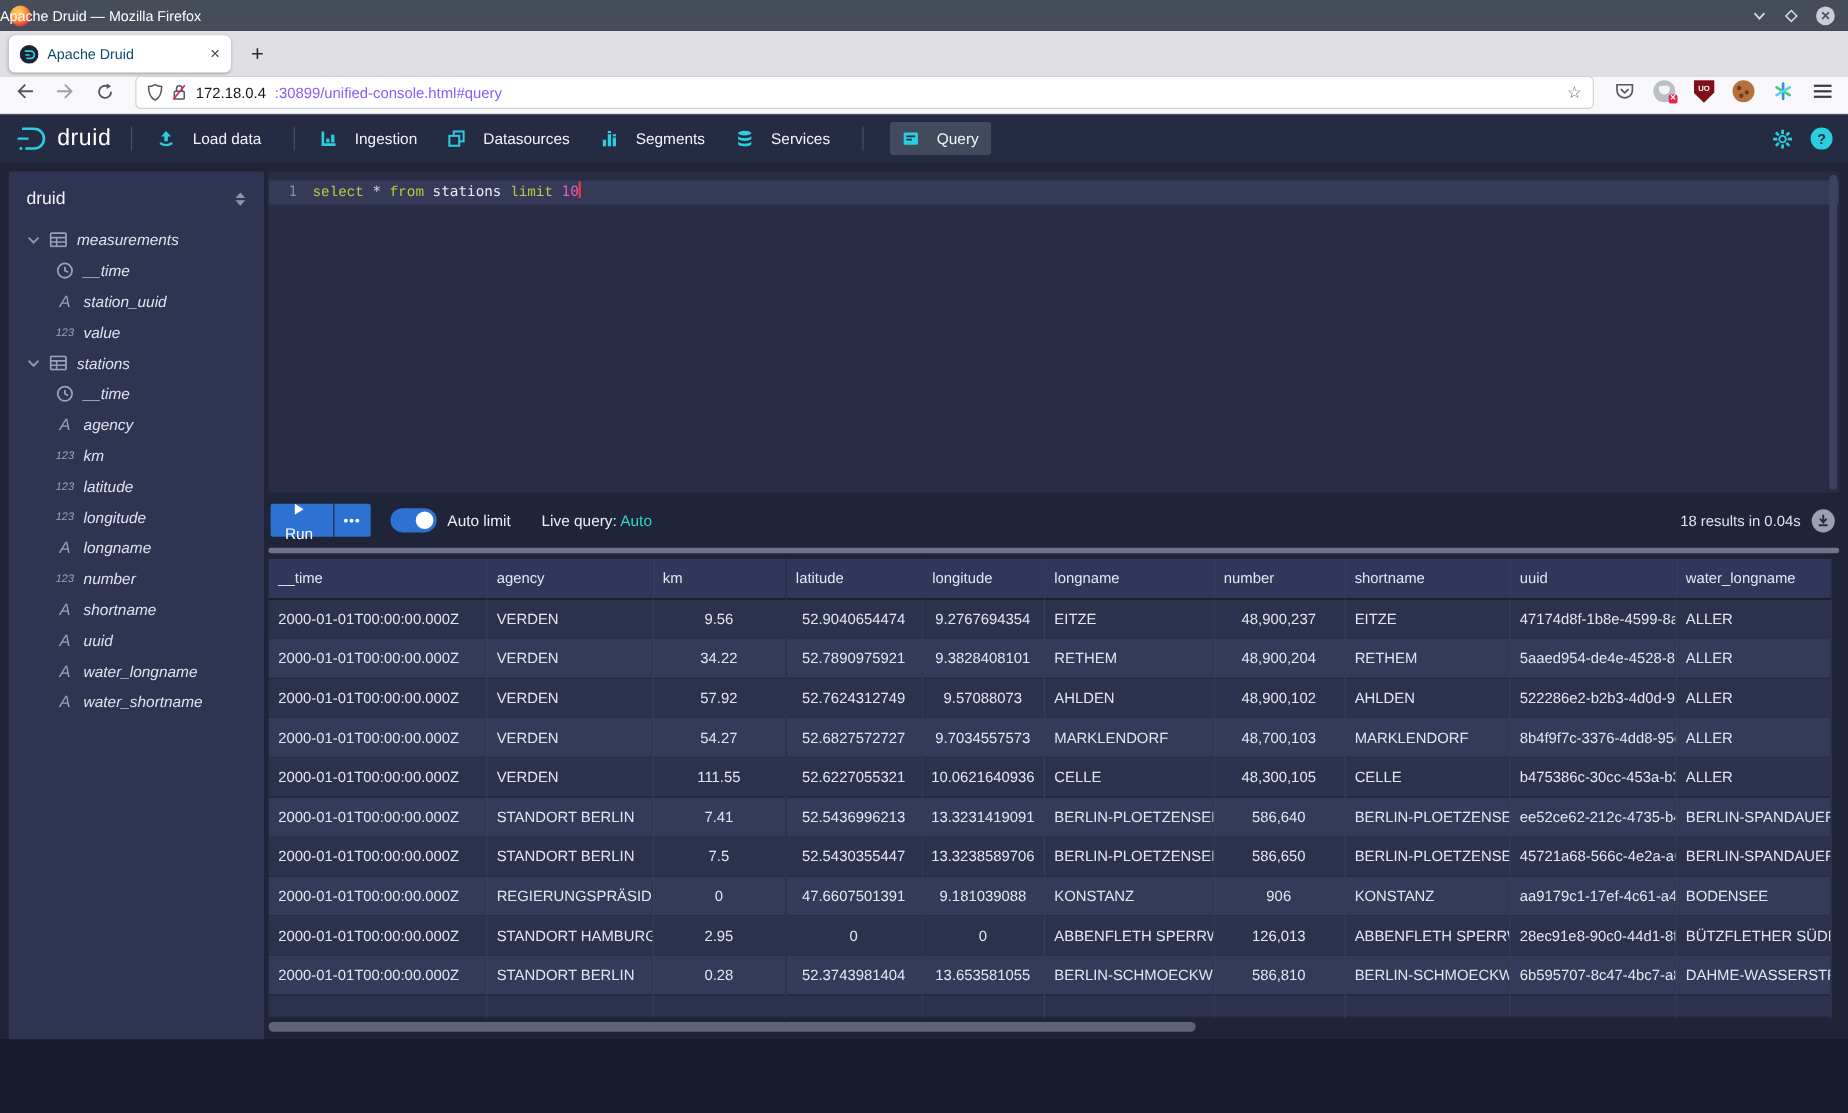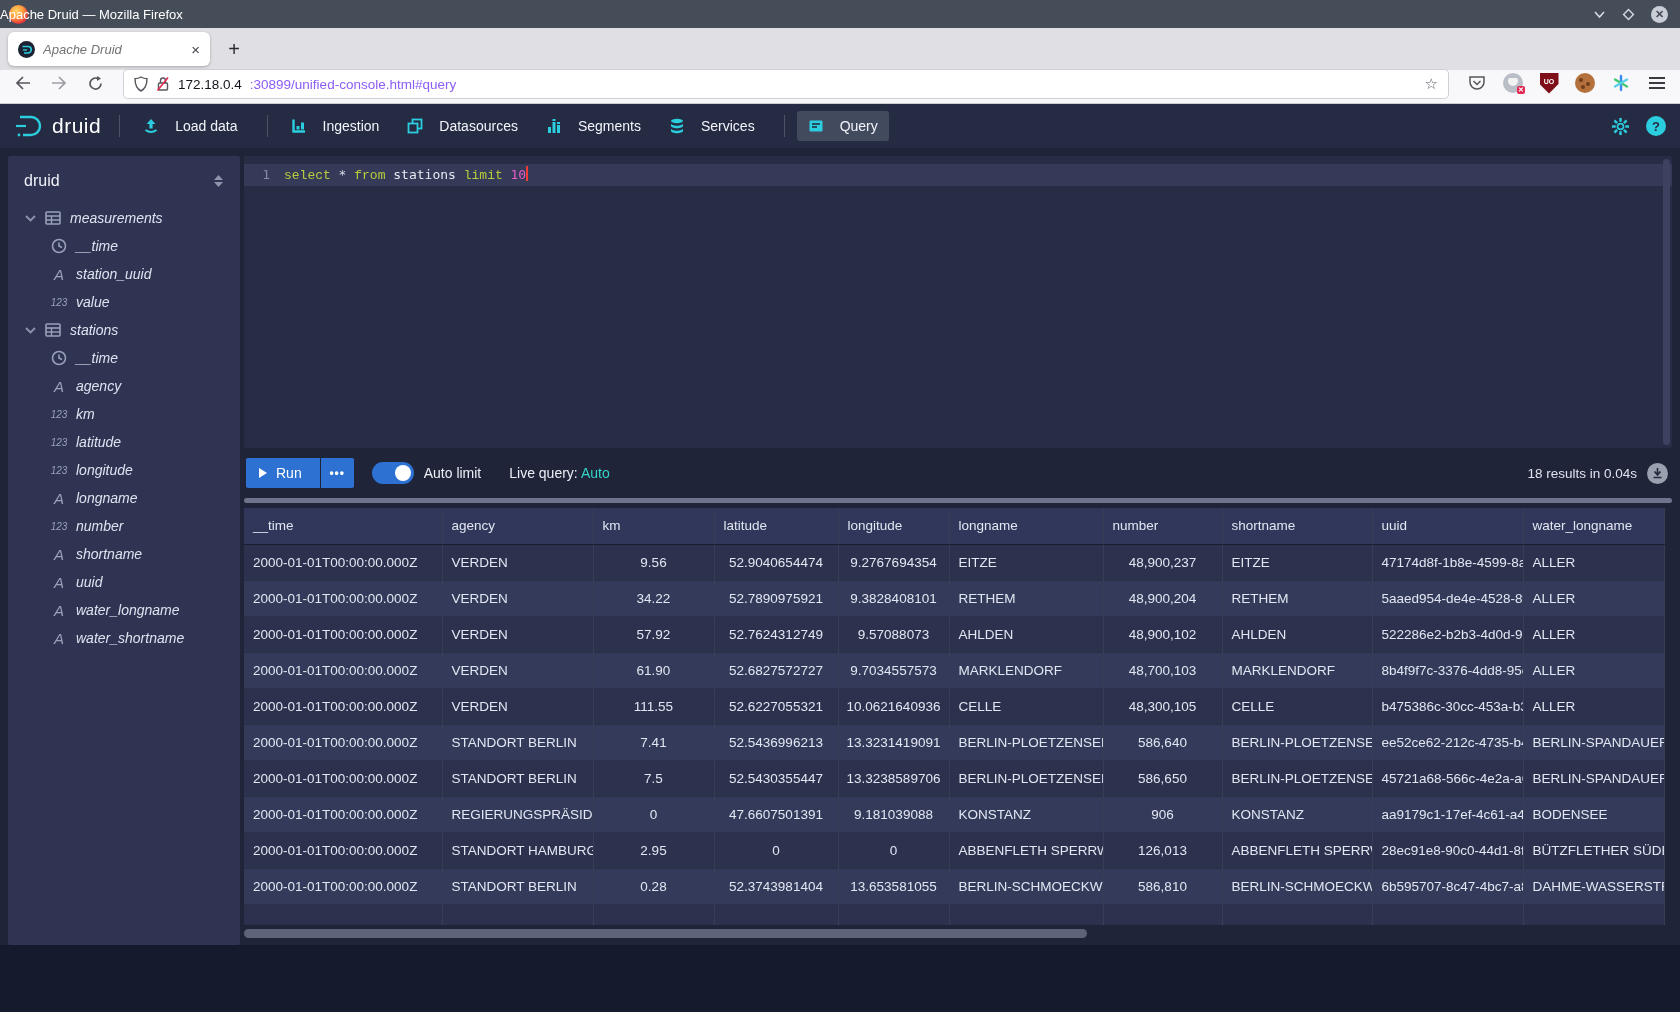--- a/index.html
+++ b/index.html
@@ -15,21 +15,21 @@
   .tb-title { position:absolute; left:0; right:0; text-align:left; font-size:13px; color:#ffffff; }
   .win-controls { margin-left:auto; display:flex; align-items:center; gap:16px; padding-right:12px; z-index:2; }
   .win-controls svg { display:block; }
   .wc-close { width:17px; height:17px; border-radius:50%; background:#c9ced6; display:flex;
     align-items:center; justify-content:center; color:#454d59; font-size:11px; font-weight:bold; }
 
   
   .tabbar { height:42px; background:#dfdfe4; display:flex; align-items:center; flex:none; }
   .tab { width:202px; height:34px; margin-left:8px; background:#ffffff; border-radius:6px;
     box-shadow:0 1px 3px rgba(0,0,0,.25); display:flex; align-items:center; padding:0 10px; gap:8px; }
-  .tab-label { font-size:13px; color:#737373; flex:1; white-space:nowrap; overflow:hidden;font-style:italic; }
+  .tab-label { font-size:13px; color:#0c4a6e; flex:1; white-space:nowrap; overflow:hidden; }
   .tab-close { color:#45454c; font-size:15px; line-height:1; }
   .newtab { width:28px; height:28px; margin-left:10px; display:flex; align-items:center;
     justify-content:center; font-size:20px; color:#2b2b31; border-radius:4px; }
 
   
   .toolbar { height:34px; background:#f8f8fa; border-bottom:1px solid #ccccd2; display:flex;
     padding:0 10px; gap:10px; flex:none; }
   .tbtn { width:26px; height:26px; display:flex; align-items:center; justify-content:center; border-radius:4px; }
   .urlbar { flex:1; height:28px; background:#ffffff; border-radius:4px;
     box-shadow:0 0 0 1px #cfcfd8; display:flex; align-items:center; padding:0 10px; gap:8px;
@@ -52,21 +52,21 @@
   .hamburger { display:flex; flex-direction:column; gap:3px; }
   .hamburger i { width:16px; height:2px; background:#3a3a40; }
 
   
   .appnav { height:44px; background:#252b42; display:flex; align-items:center; padding:0 14px; flex:none; }
   .brand { display:flex; align-items:center; gap:8px; margin-right:6px; }
   .brand-name { color:#ffffff; font-size:21px; font-weight:500; letter-spacing:.5px; }
   .nav-sep { width:1px; height:22px; background:rgba(255,255,255,.18); margin:0 12px; flex:none; }
   .nav-item { display:flex; align-items:center; gap:16px; padding:7px 11px; border-radius:3px;
     font-size:14px; color:#f2f4fa; margin-right:6px; white-space:nowrap; }
-  .nav-item.active { background:rgba(143,153,168,.28); }
+  .nav-item.active { background:rgba(143,153,168,.28);margin-left:12px; }
   .nav-ic { display:flex; }
   .appnav-right { margin-left:auto; display:flex; align-items:center; gap:16px; }
   .help-circle { width:20px; height:20px; border-radius:50%; background:#2bcede; color:#252b42;
     font-weight:bold; font-size:13px; display:flex; align-items:center; justify-content:center; }
 
   
   .workspace { height:797px; background:#1f2439; display:flex; padding:8px 8px 0 8px; gap:4px; flex:none; }
   .sidebar { width:232px; background:#2e3452; border-radius:2px; padding:14px 8px 8px 8px; flex:none; overflow:hidden; }
   .schema-row { display:flex; align-items:center; justify-content:space-between; padding:2px 8px 14px 8px; }
   .schema-name { color:#f0f2f8; font-size:16px; }
@@ -88,21 +88,21 @@
   .gutter { width:40px; color:#858ba3; text-align:right; padding:8px 14px 0 0; line-height:22px; flex:none; }
   .code { padding-top:8px; line-height:22px; white-space:pre; }
   .tok-keyword { color:#b9cc3b;font-family:Liberation Mono, monospace; } .tok-op { color:#d6d8e2; } .tok-plain { color:#e8eaf2; }
   .tok-number { color:#e55cc7; }
   .cursor { display:inline-block; width:2px; height:15px; background:#f03b36; vertical-align:-2px; }
   .ed-vscroll { position:absolute; right:2px; top:3px; width:7px; height:286px; background:#3c4260; border-radius:4px; }
 
   
   .runbar { height:50px; display:flex; align-items:center; padding:0 2px; flex:none; }
   .btn-run { height:30px; background:#2d72d2; border-radius:2px 0 0 2px; color:#fff; font-size:14px;
-    display:flex; align-items:center; gap:9px; padding:0 18px 0 13px; }
+    display:flex; align-items:center; gap:9px; padding:0 18px 0 13px;flex-direction:column; }
   .play { width:0; height:0; border-left:8px solid #fff; border-top:5px solid transparent; border-bottom:5px solid transparent; }
   .btn-more { height:30px; width:33px; background:#2d72d2; border-radius:0 2px 2px 0; margin-left:1px;
     color:#fff; display:flex; align-items:center; justify-content:center; font-size:12px; letter-spacing:1px; font-weight:bold; }
   .switch { width:42px; height:22px; background:#2d72d2; border-radius:11px; margin-left:18px; position:relative; flex:none; }
   .switch .knob { position:absolute; right:3px; top:3px; width:16px; height:16px; background:#fff; border-radius:50%; }
   .rb-label { color:#eceff6; font-size:14px; margin-left:10px; }
   .live { margin-left:28px; }
   .live-val { color:#35d4c7; }
   .results-summary { margin-left:auto; display:flex; align-items:center; gap:10px; color:#dfe3ee;
     font-size:13.5px; padding-right:2px; }
@@ -573,21 +573,21 @@
                 <td class="num">9.57088073</td>
                 <td>AHLDEN</td>
                 <td class="num">48,900,102</td>
                 <td>AHLDEN</td>
                 <td>522286e2-b2b3-4d0d-9a</td>
                 <td>ALLER</td>
               </tr>
               <tr>
                 <td>2000-01-01T00:00:00.000Z</td>
                 <td>VERDEN</td>
-                <td class="num">61.90</td>
+                <td class="num">54.27</td>
                 <td class="num">52.6827572727</td>
                 <td class="num">9.7034557573</td>
                 <td>MARKLENDORF</td>
                 <td class="num">48,700,103</td>
                 <td>MARKLENDORF</td>
                 <td>8b4f9f7c-3376-4dd8-95c</td>
                 <td>ALLER</td>
               </tr>
               <tr>
                 <td>2000-01-01T00:00:00.000Z</td>

